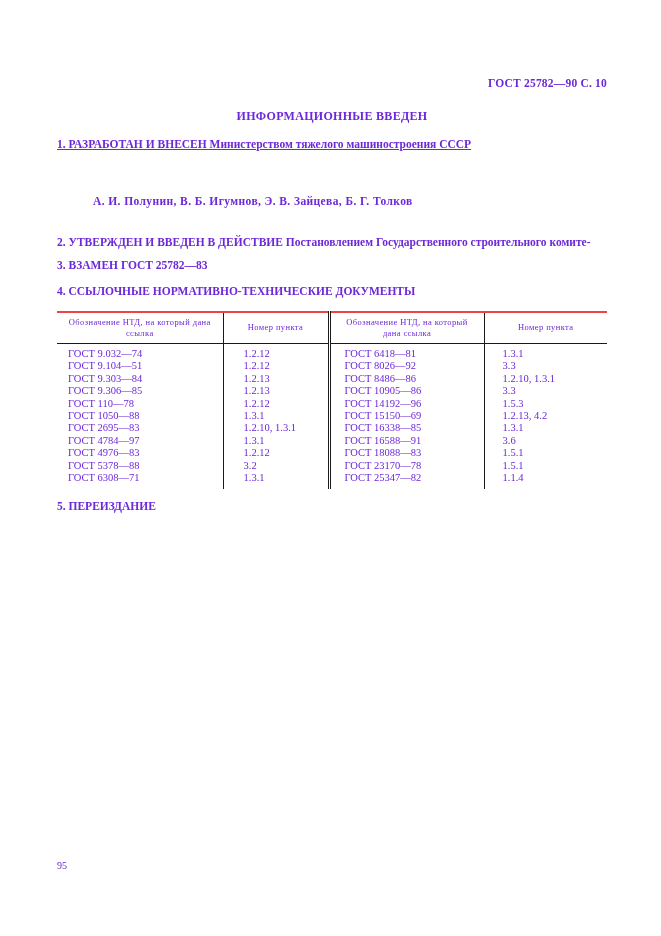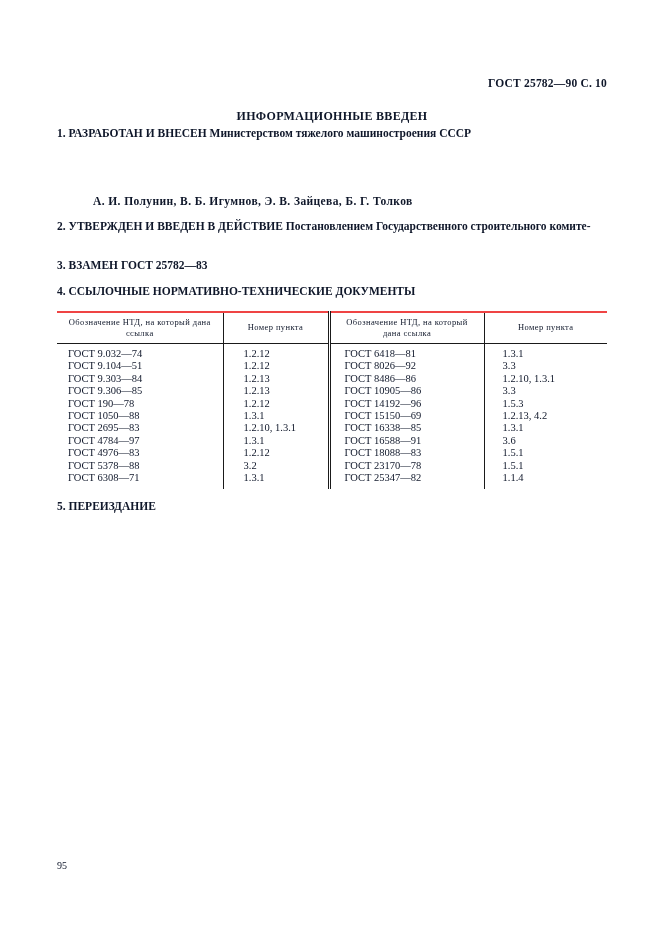--- a/index.html
+++ b/index.html
@@ -3,21 +3,21 @@
 <meta charset="utf-8">
 <style>
   html, body { margin: 0; padding: 0; background: #e8e8e8; }
   .page {
     position: relative;
     width: 661px;
     height: 936px;
     margin: 0 auto;
     background: #ffffff;
     font-family: "Liberation Serif", "DejaVu Serif", serif;
-    color: #0f172a;
+    color: #6d28d9;
     overflow: hidden;
   }
   .doc-header {
     position: absolute;
     top: 77px;
     left: 57px;
     width: 550px;
     text-align: right;
     font-weight: bold;
     font-size: 11.5px;
@@ -34,24 +34,24 @@
     letter-spacing: 0.3px;
   }
   .section {
     position: absolute;
     left: 57px;
     width: 556px;
     font-weight: bold;
     font-size: 11.5px;
     line-height: 13.5px;
   }
-  .s1 { top: 127px; }
+  .s1 { top: 138px; text-decoration: underline; }
   .dev-label { top: 166px; left: 75px; }
   .dev-names { top: 195px; left: 93px; letter-spacing: 0.4px; }
-  .s2 { top: 220px; }
+  .s2 { top: 236px; }
   .s2 .cont-line { display: block; padding-left: 18px; }
   .s3 { top: 259px; }
   .s4 { top: 285px; }
   .s5 { top: 500px; }
   .ntd-table-wrap {
     position: absolute;
     top: 311px;
     left: 57px;
     width: 550px;
   }
@@ -155,21 +155,21 @@
             <td class="c2">ГОСТ 8486—86</td>
             <td class="c3">1.2.10, 1.3.1</td>
           </tr>
           <tr>
             <td class="c0">ГОСТ 9.306—85</td>
             <td class="c1">1.2.13</td>
             <td class="c2">ГОСТ 10905—86</td>
             <td class="c3">3.3</td>
           </tr>
           <tr>
-            <td class="c0">ГОСТ 190—78</td>
+            <td class="c0">ГОСТ 110—78</td>
             <td class="c1">1.2.12</td>
             <td class="c2">ГОСТ 14192—96</td>
             <td class="c3">1.5.3</td>
           </tr>
           <tr>
             <td class="c0">ГОСТ 1050—88</td>
             <td class="c1">1.3.1</td>
             <td class="c2">ГОСТ 15150—69</td>
             <td class="c3">1.2.13, 4.2</td>
           </tr>

